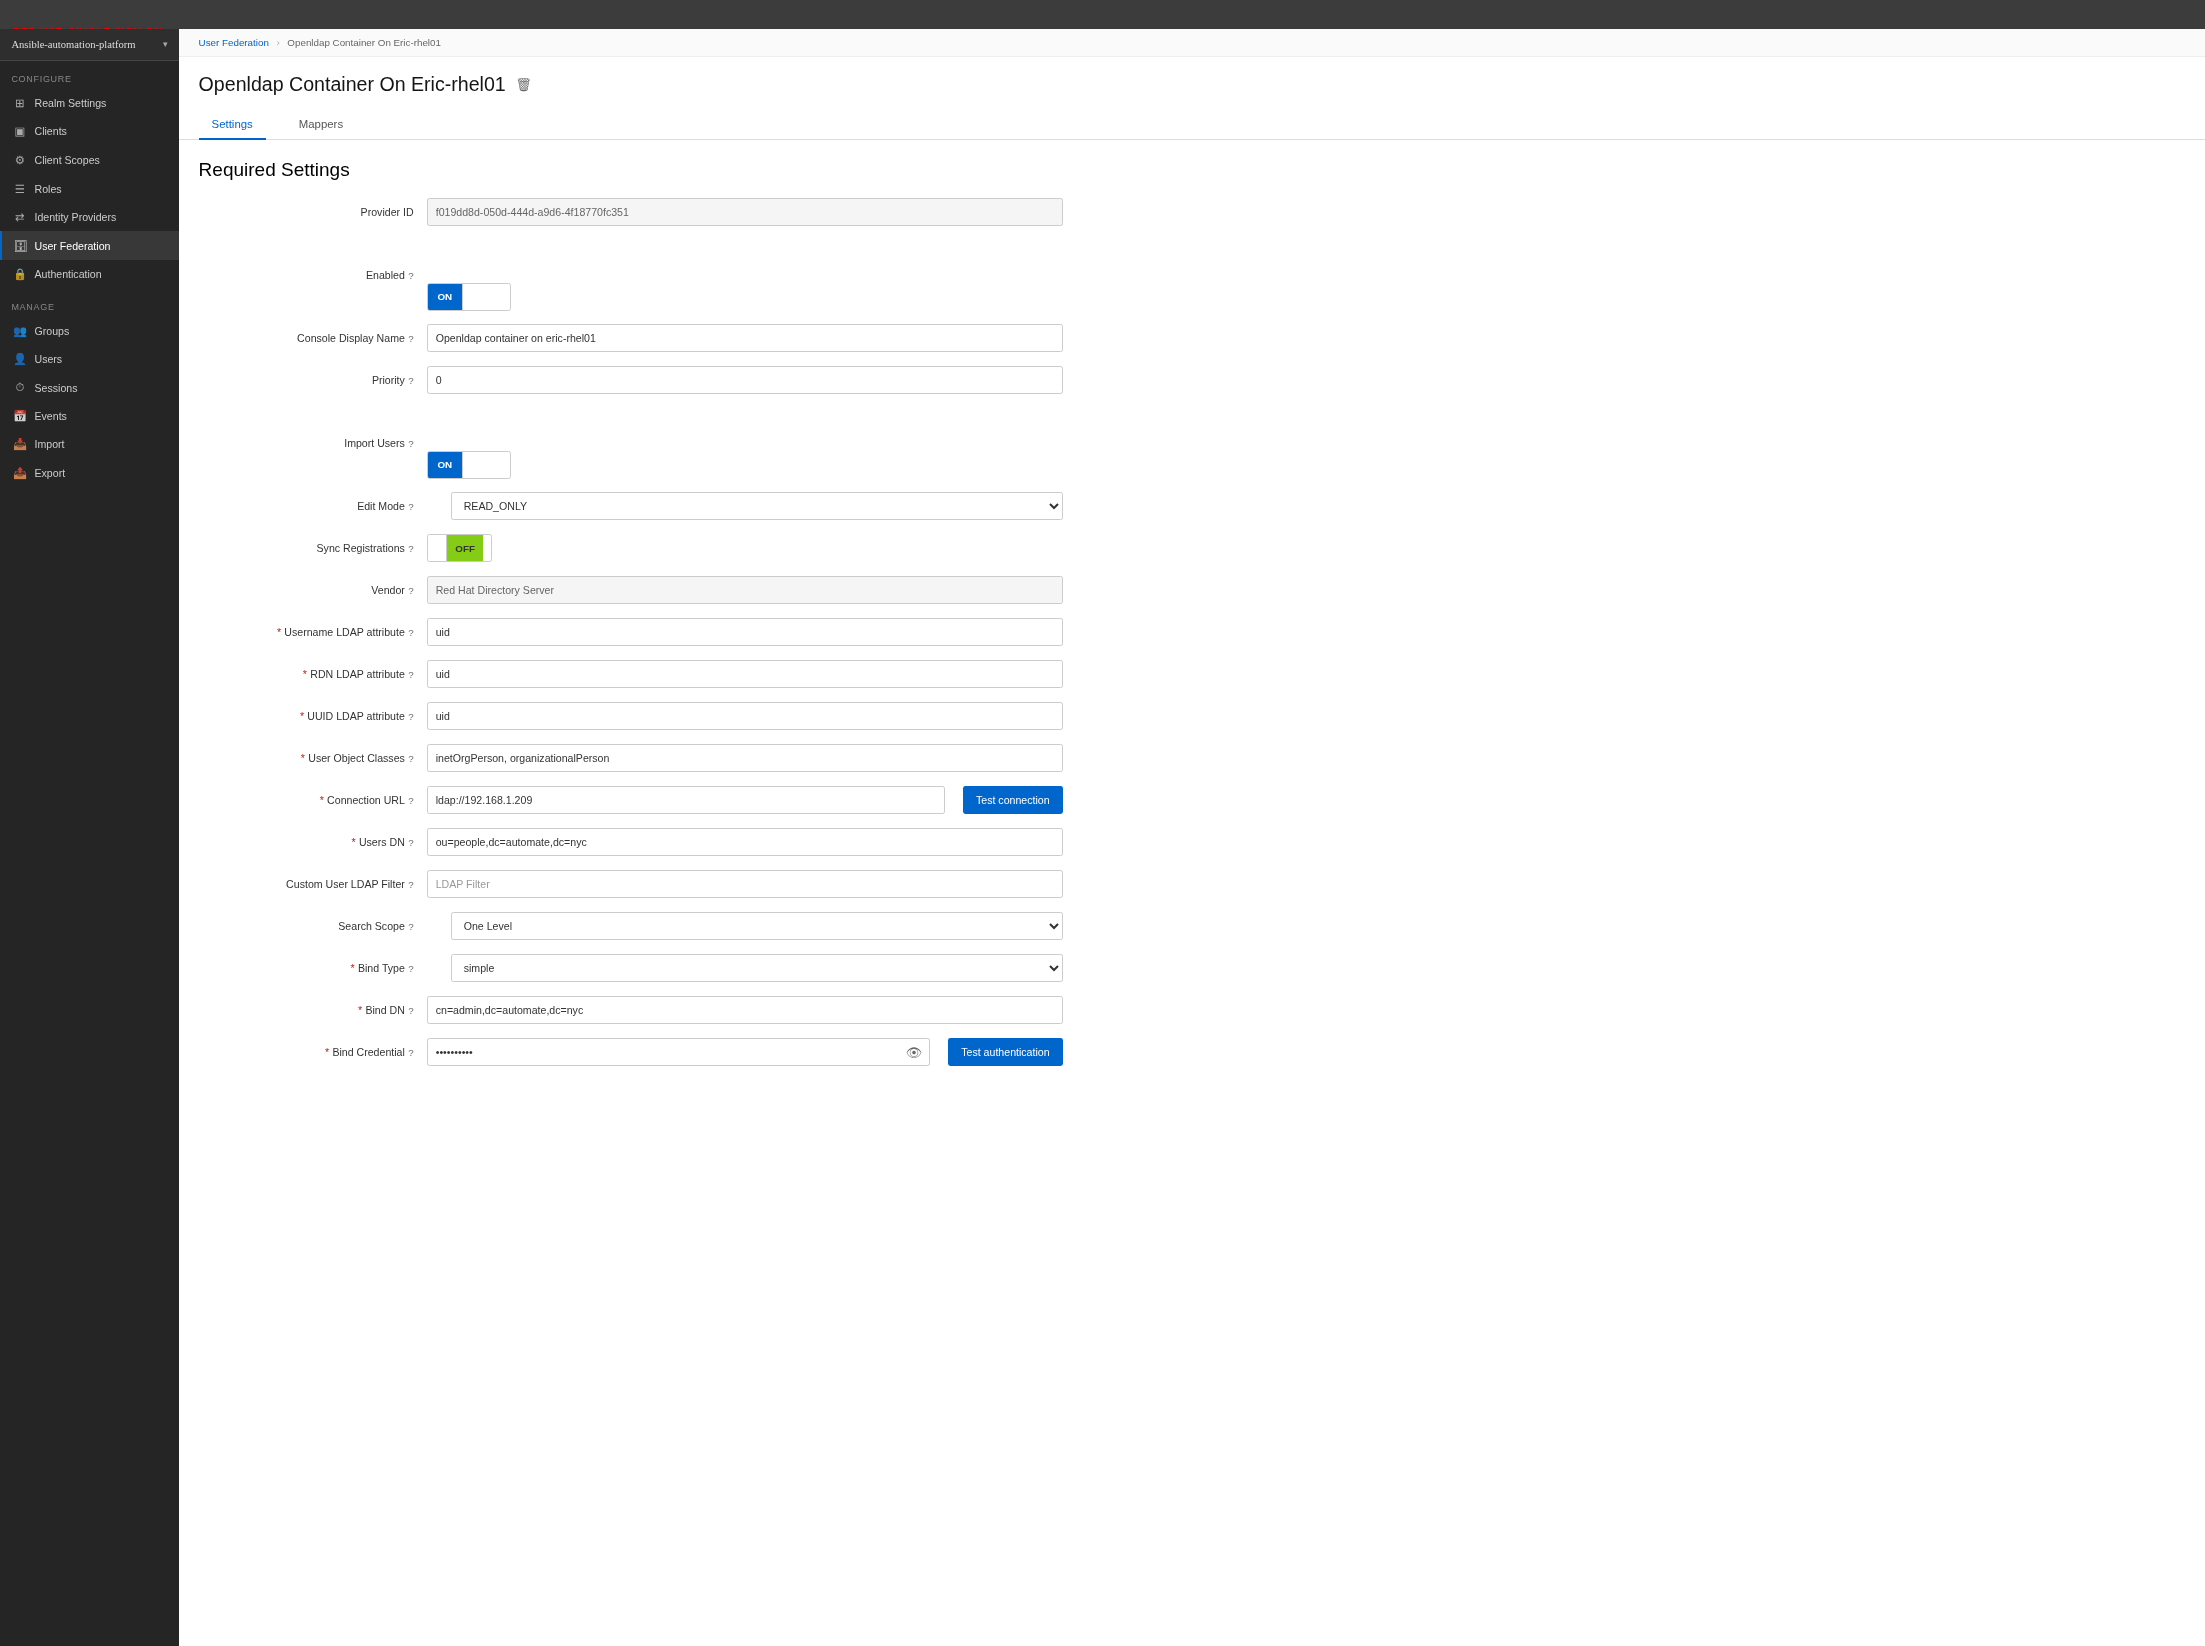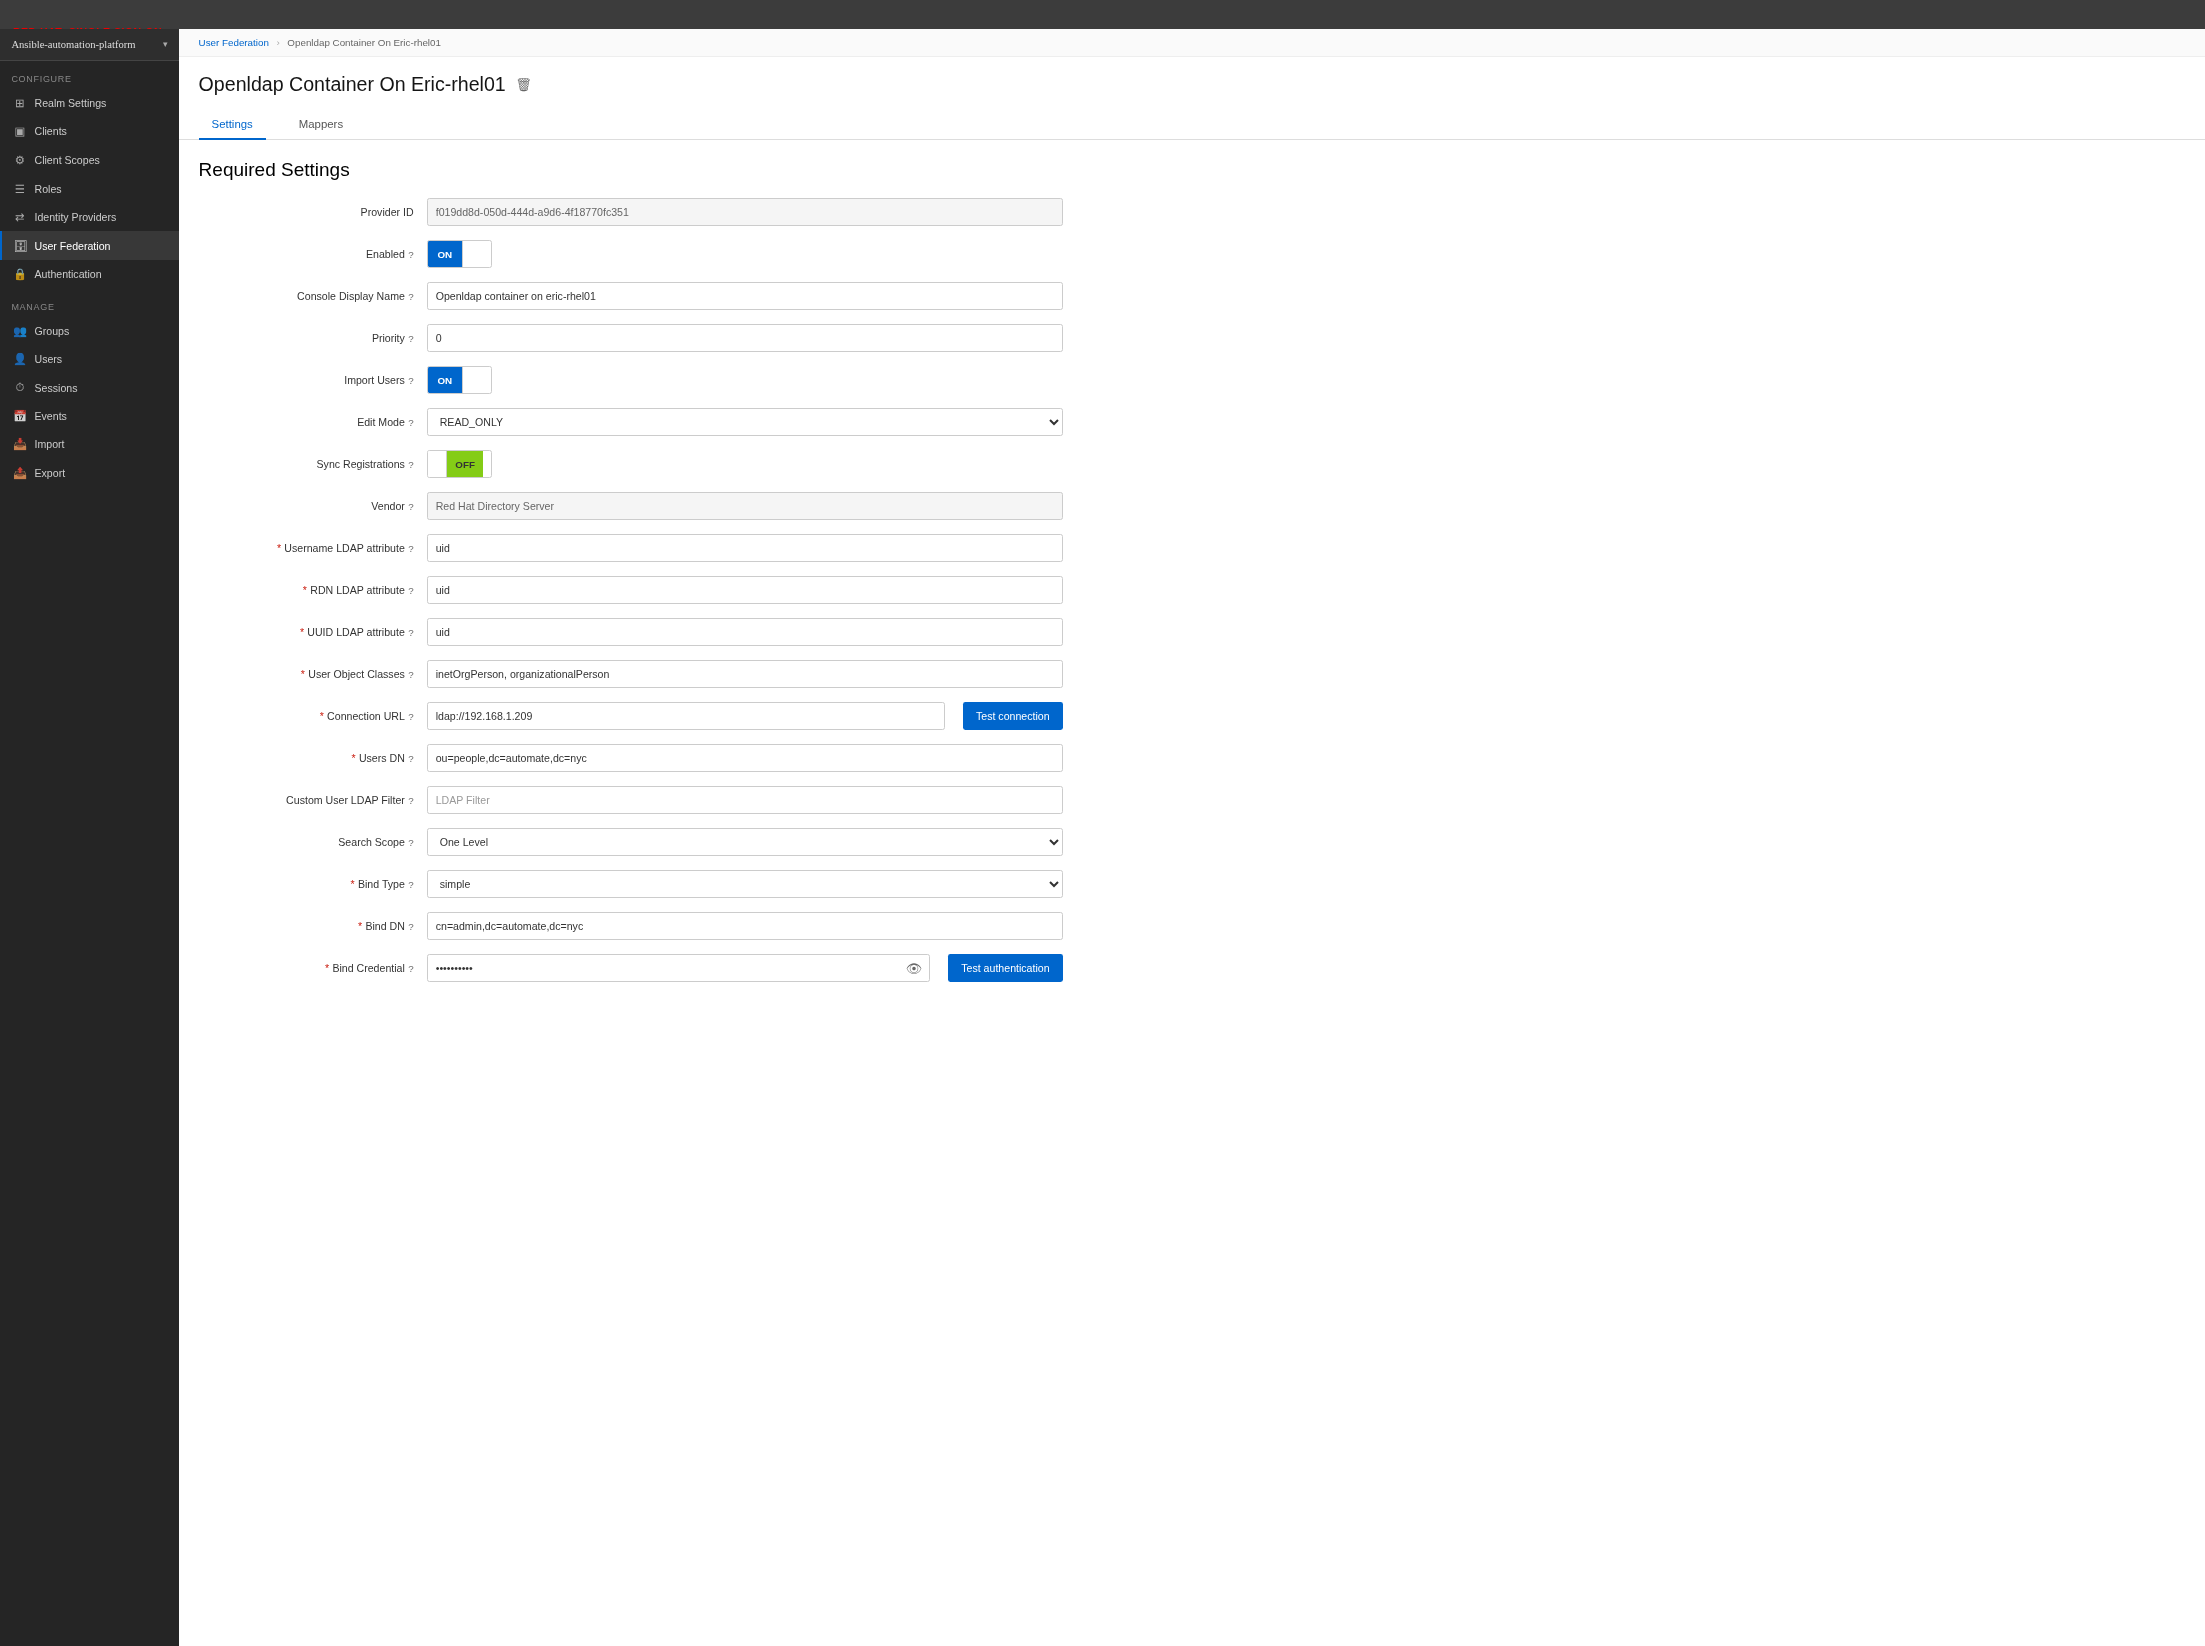--- a/index.html
+++ b/index.html
@@ -225,31 +225,33 @@
     .form-select {
       width: 100%;
       padding: 4.9px 8.1px;
       border: 0.8px solid #ccc;
       border-radius: 2.4px;
       font-size: 10.6px;
       color: #333;
       background: #fff;
       height: 28px;
       appearance: auto;
+      margin-left: 24px;
     }
 
     
     .toggle-wrap {
       display: flex;
       align-items: center;
       border: 0.8px solid #ccc;
       border-radius: 2.4px;
       overflow: hidden;
       height: 28px;
-      width: 65px;
+      width: 84px;
+      margin-top: 43px;
     }
     .toggle-on {
       background: #06c;
       color: #fff;
       padding: 0 9.8px;
       font-size: 9.8px;
       font-weight: 600;
       height: 100%;
       display: flex;
       align-items: center;

